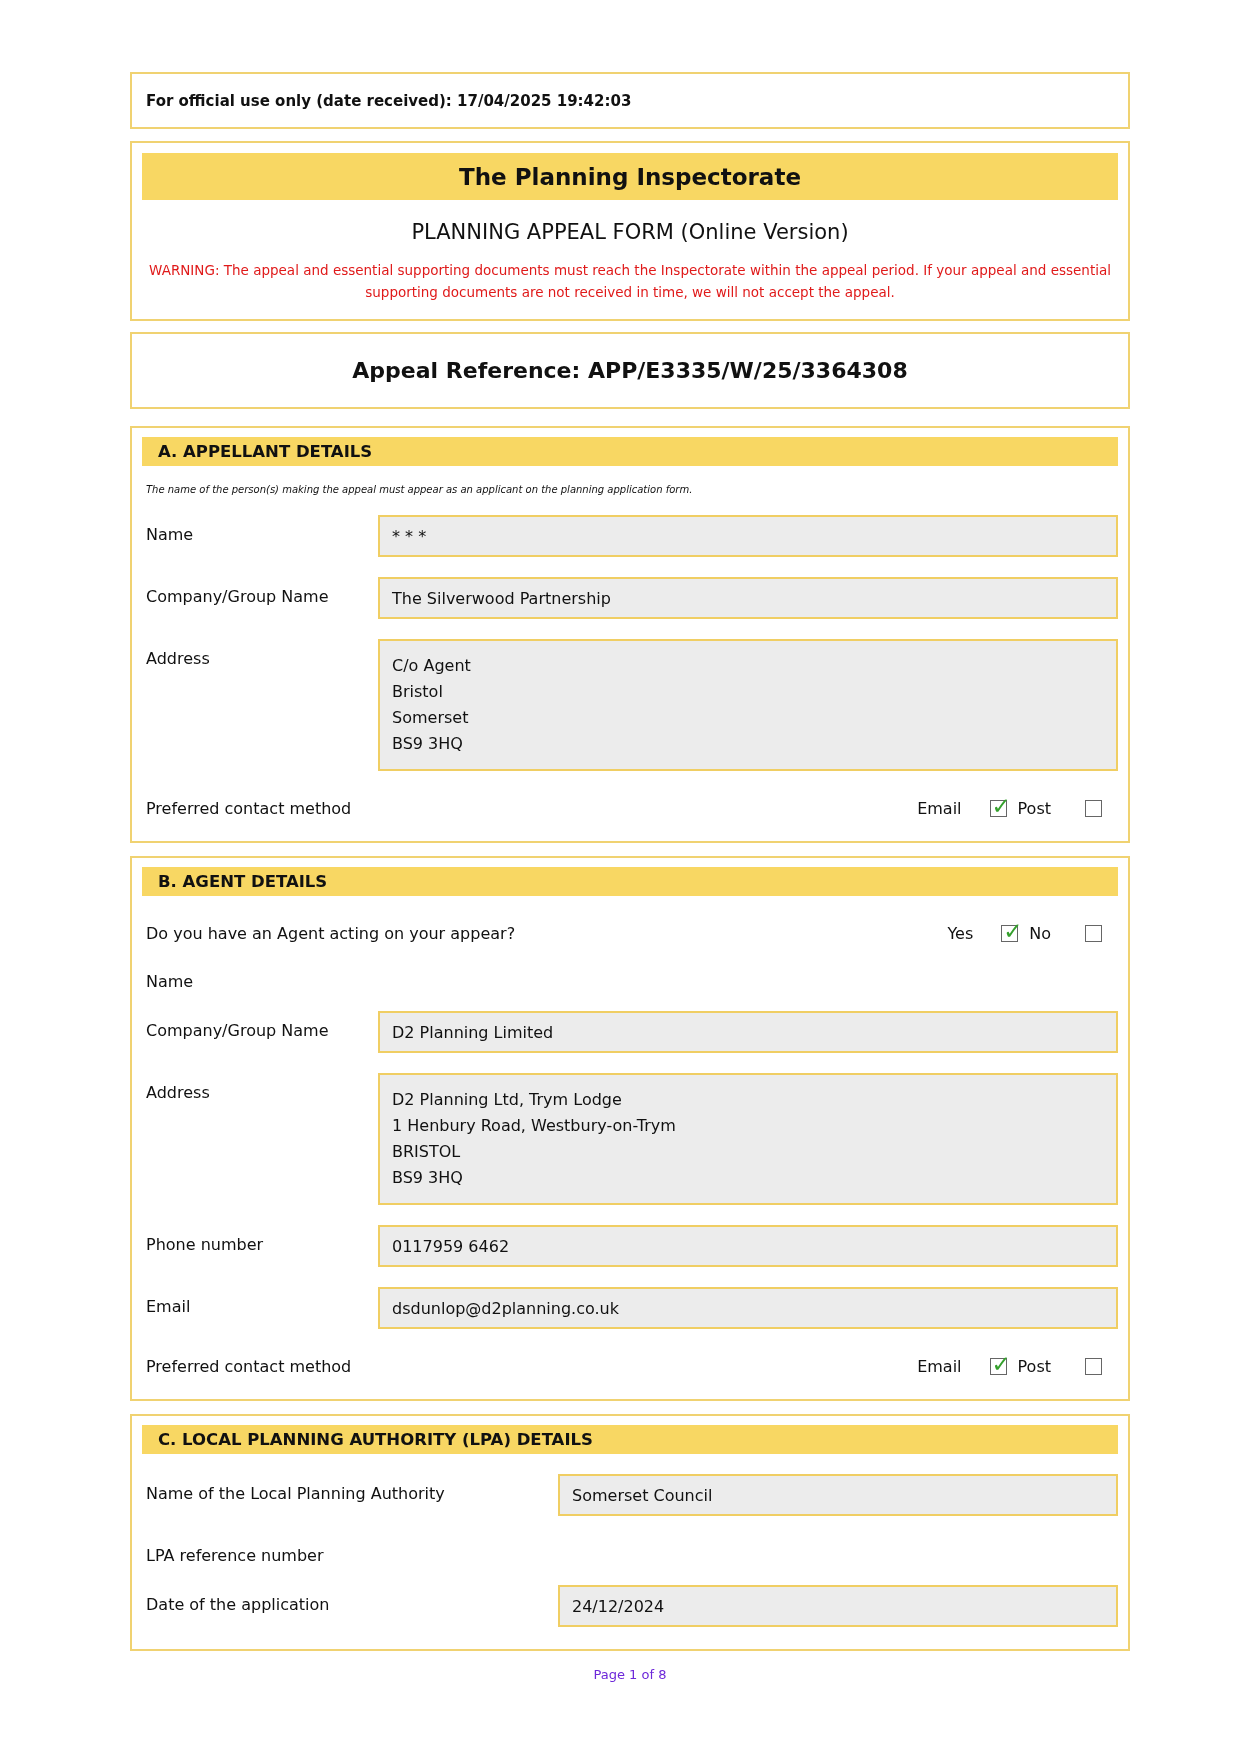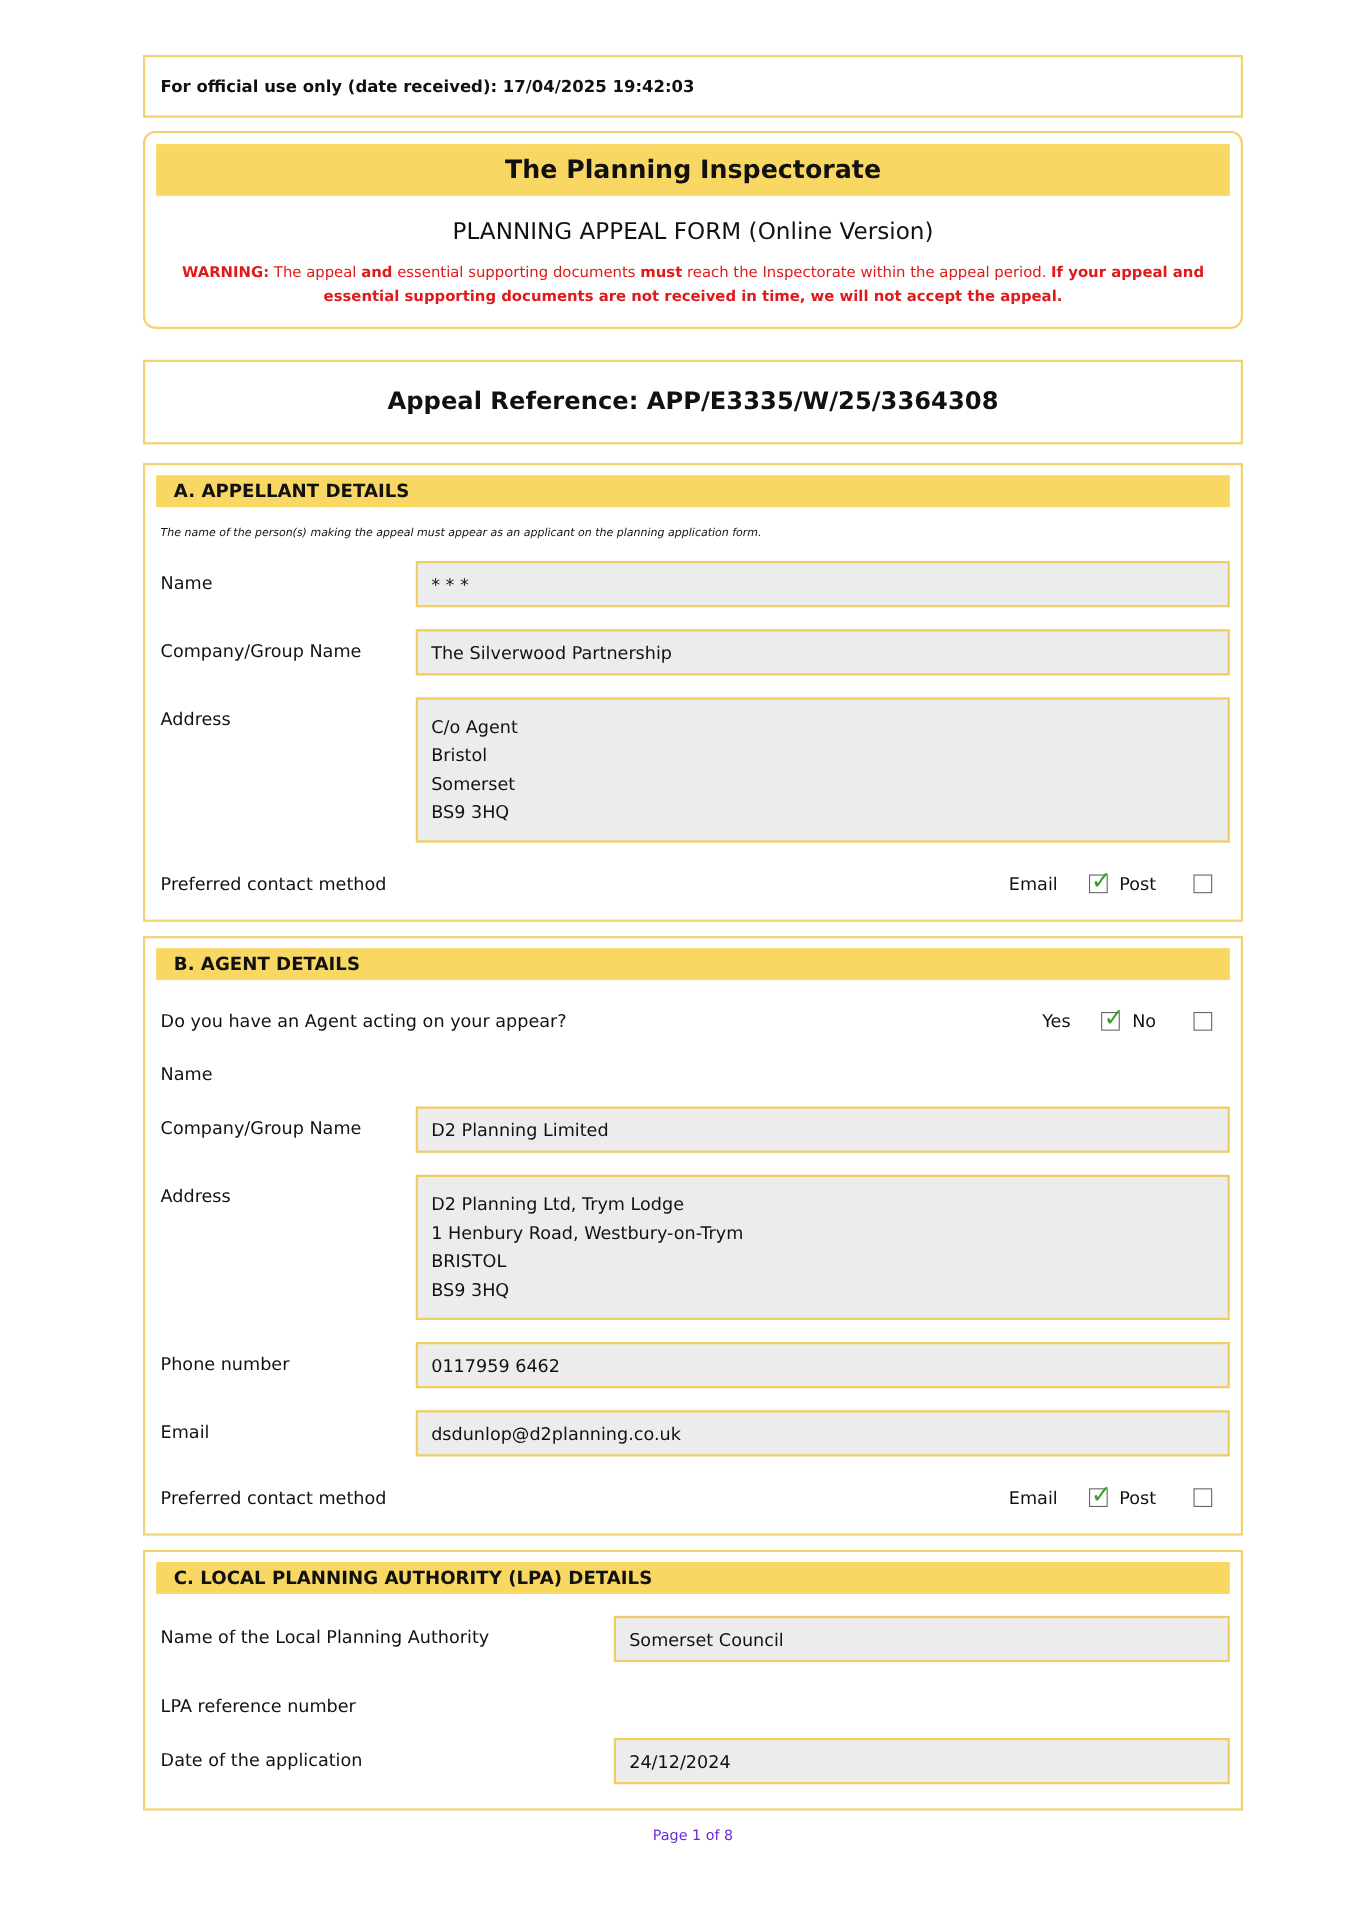--- a/index.html
+++ b/index.html
@@ -11,60 +11,60 @@
   .page {
     position: relative;
     width: 1240px;
     height: 1755px;
     background: #ffffff;
     overflow: hidden;
   }
   .content {
     position: absolute;
     left: 110px;
-    top: 50px;
+    top: 72px;
     width: 1020px;
     padding-left: 20px;
   }
   .gbox {
     border: 2px solid #F0D271;
     background: #ffffff;
   }
   
   .official-box {
     height: 57px;
     display: flex;
     align-items: center;
     padding: 0 14px;
     margin-bottom: 12px;
   }
   .official-text { font-weight: bold; font-size: 15px; }
 
   
-  .header-box { margin-bottom: 28px; padding: 10px 10px 16px; border-radius: 11px; }
+  .header-box { margin-bottom: 11px; padding: 10px 10px 16px; }
   .banner {
     background: #F8D763;
     height: 47px;
     display: flex;
     align-items: center;
     justify-content: center;
     font-weight: bold;
     font-size: 23px;
     color: #111;
   }
   .form-title { text-align: center; font-size: 21px; margin-top: 20px; }
   .warning {
     text-align: center;
     color: #E01A1A;
     font-size: 13.5px;
     line-height: 1.6;
     margin-top: 16px;
     padding: 0 6px;
   }
-  .warning .wbold { font-weight: bold; }
+  .warning .wbold { font-weight: normal; }
 
   
   .ref-box {
     height: 77px;
     display: flex;
     align-items: center;
     justify-content: center;
     font-weight: bold;
     font-size: 22px;
     margin-bottom: 17px;

